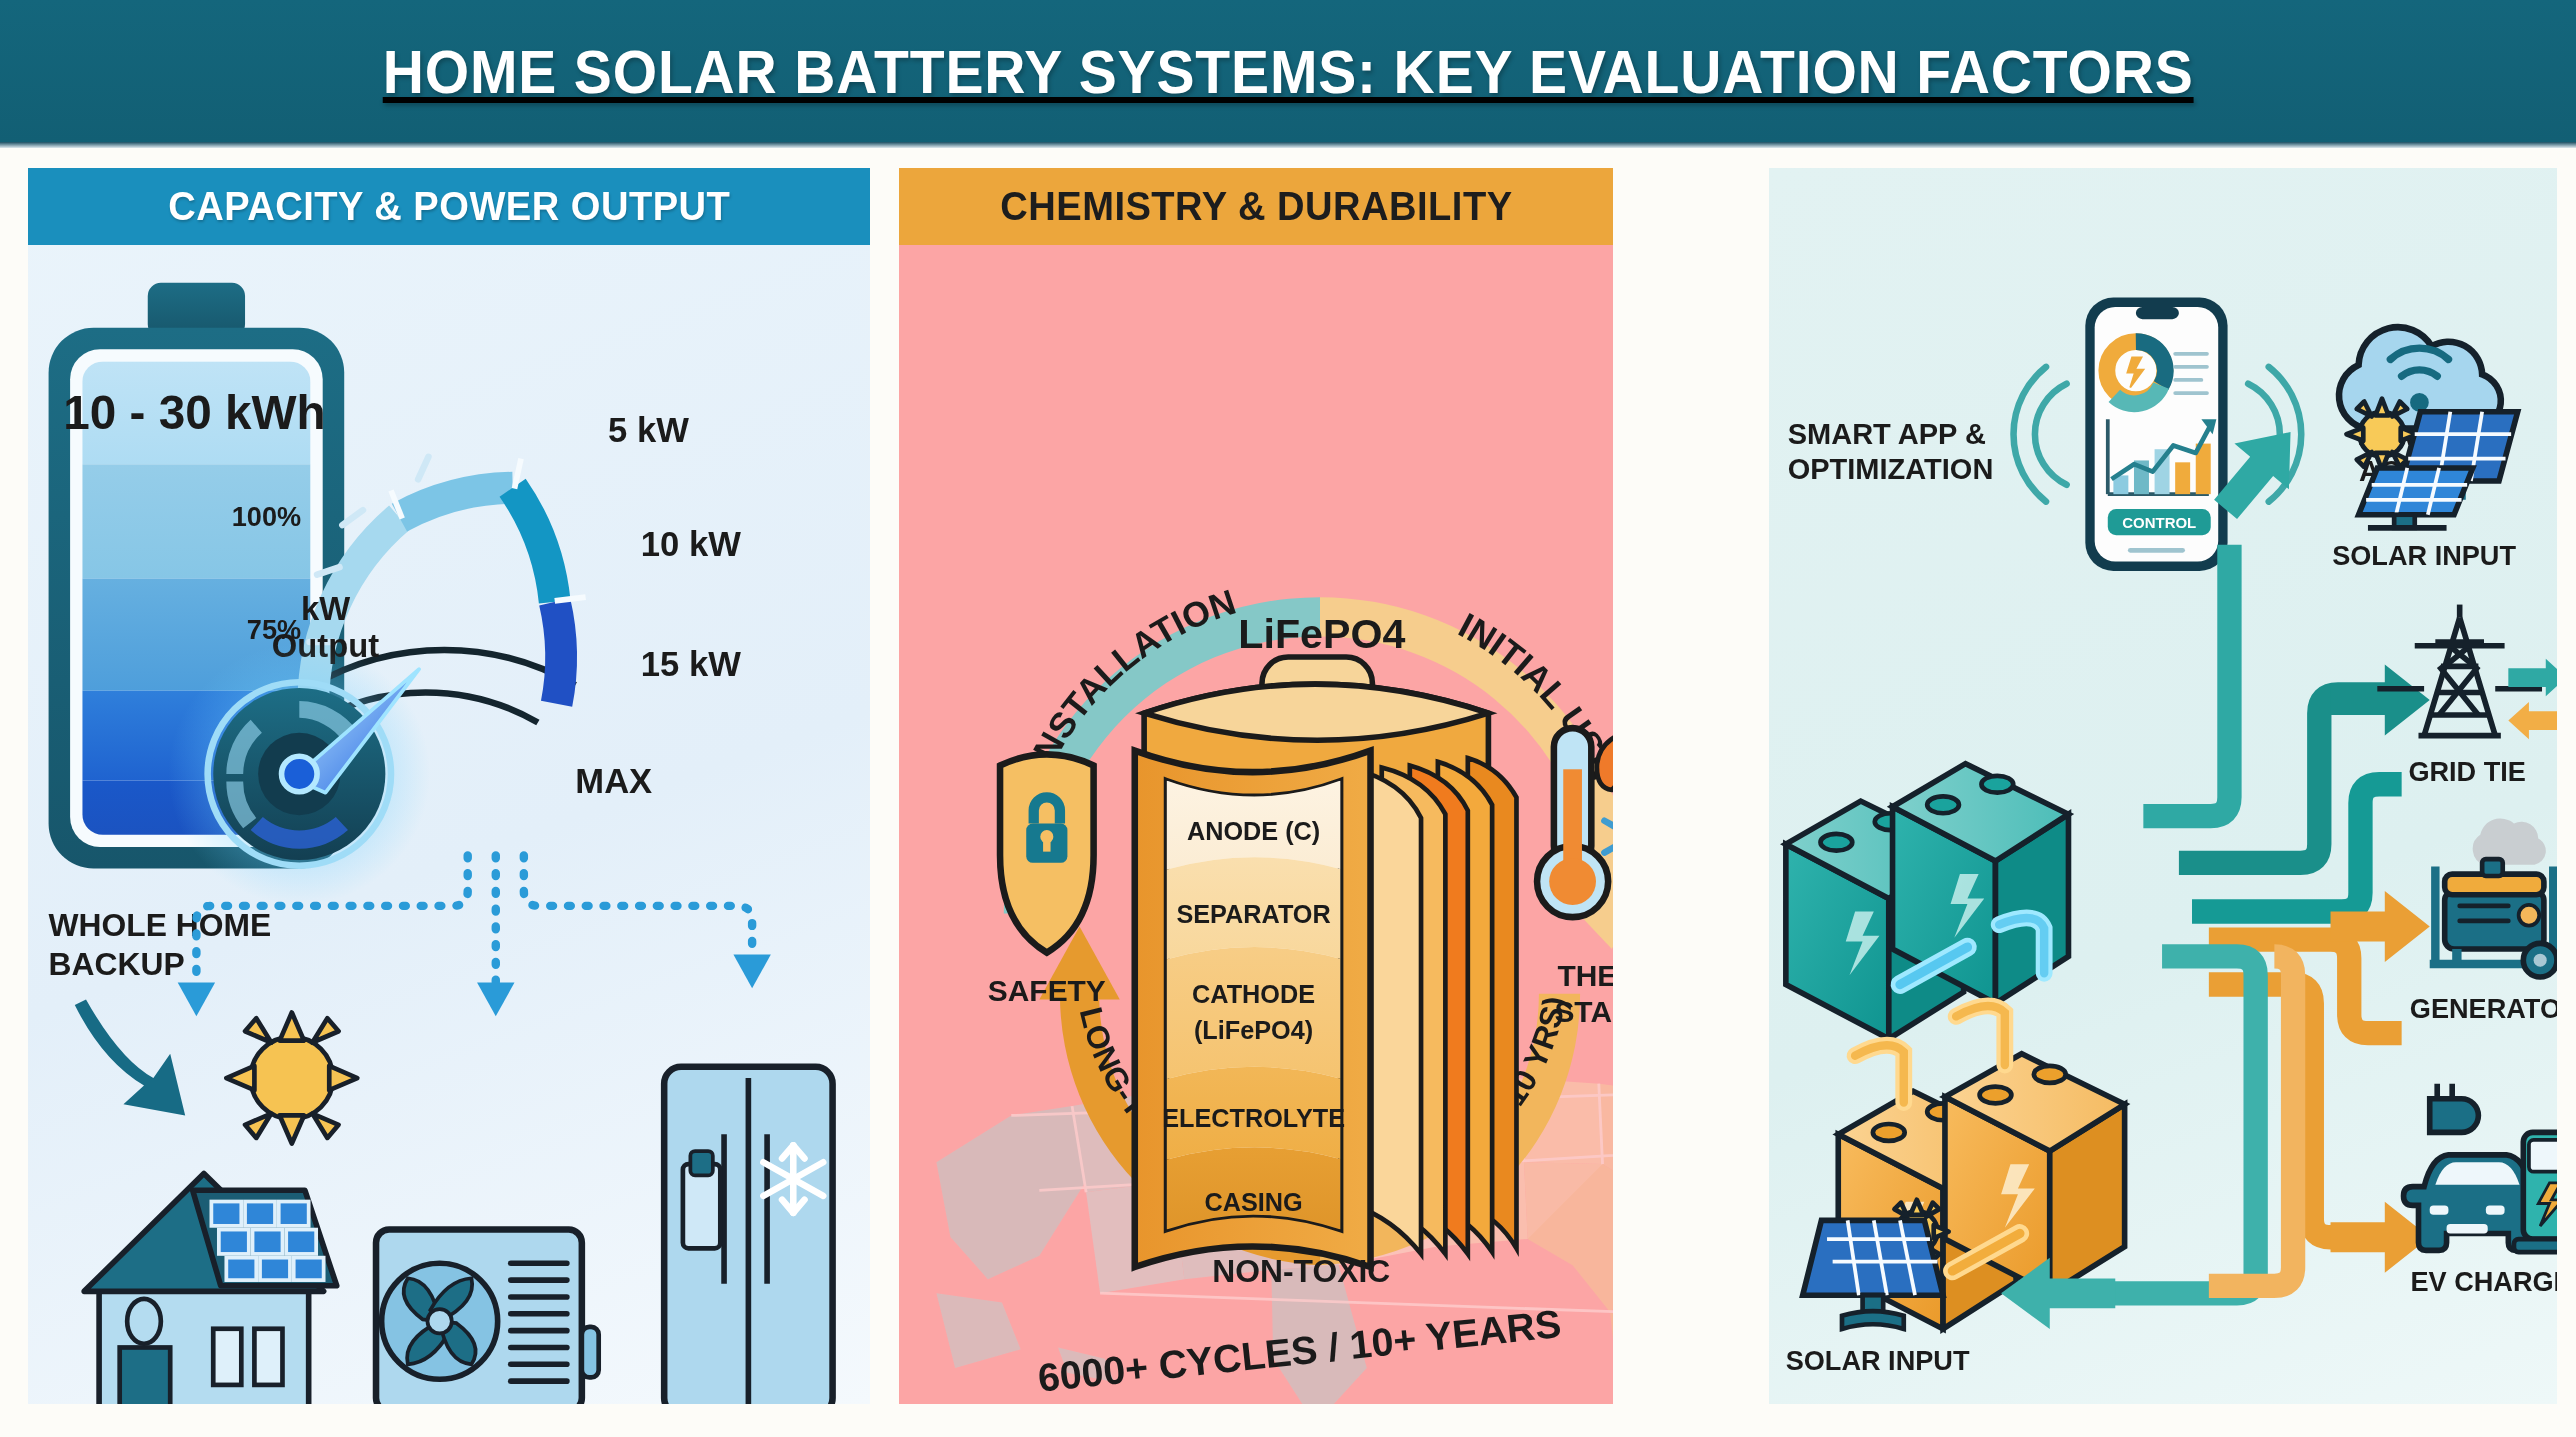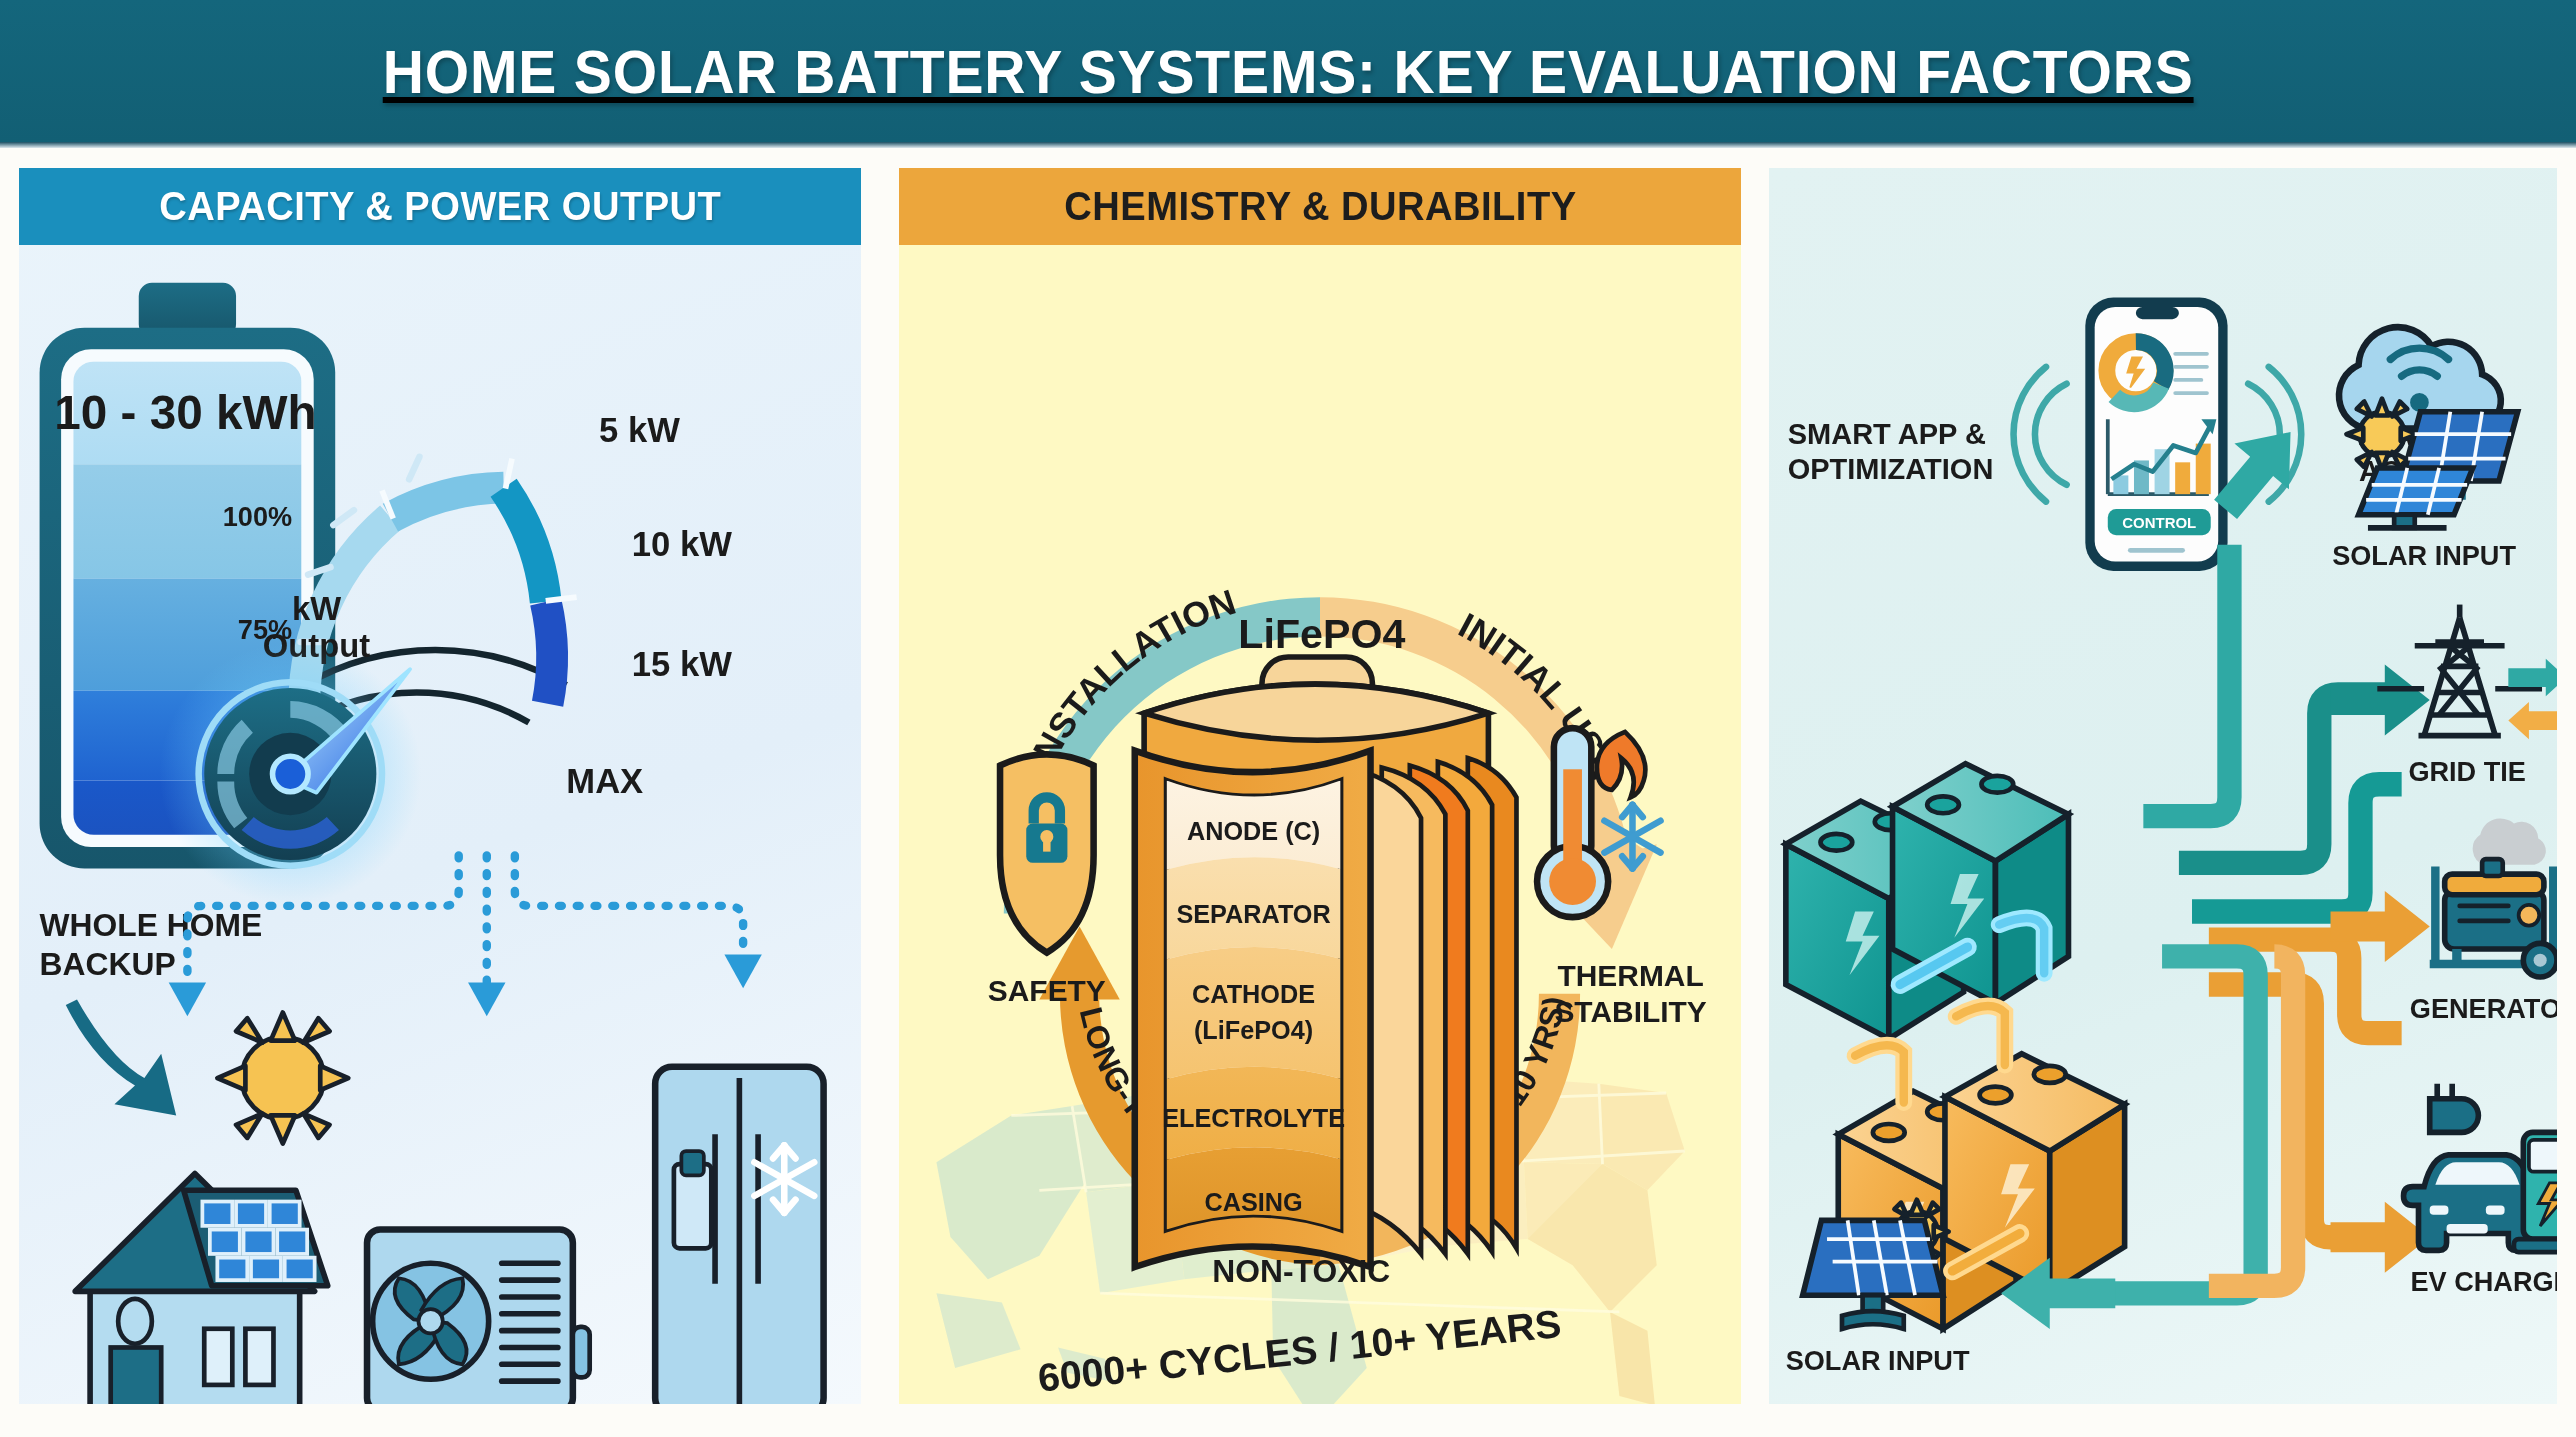--- a/index.html
+++ b/index.html
@@ -32,27 +32,27 @@
 
   
   .panel { position:absolute; top:168px; height:1236px; overflow:hidden; }
   .panel-head { position:absolute; left:0; top:0; height:77px; width:100%;
     display:flex; align-items:center; justify-content:center; }
   .panel-head-title { font-size:41px; font-weight:bold; transform:scaleX(0.93);
     white-space:nowrap; letter-spacing:0.5px; }
   .panel-body { position:absolute; left:0; top:77px; right:0; bottom:0; }
 
   
-  #panel-capacity { left:19px; width:842px;
+  #panel-capacity { left:28px; width:842px;
     background:linear-gradient(160deg,#eaf4fb 0%,#e3eff9 55%,#f4f9fd 100%); }
   #panel-capacity .panel-head { background:#1a8fbd; }
   #panel-capacity .panel-head-title { color:#fff; text-shadow:0.9px 1.9px 2.8px rgba(0,0,0,.22); }
 
   
-  #panel-chemistry { left:899px; width:842px; background:#fef9c3; }
+  #panel-chemistry { left:899px; width:714px; background:#fca5a5; }
   #panel-chemistry .panel-head { background:#eca63c; }
   #panel-chemistry .panel-head-title { color:#1d1d1d; }
 
   
   #panel-integration { left:1769px; width:788px;
     background:linear-gradient(160deg,#e2f2f2 0%,#ddf0f0 60%,#eef8f8 100%); }
   #panel-integration .panel-head { background:#1a9b96; }
   #panel-integration .panel-head-title { color:#fff; text-shadow:0.9px 1.9px 2.8px rgba(0,0,0,.2); }
 
   svg { display:block; overflow:visible; }

